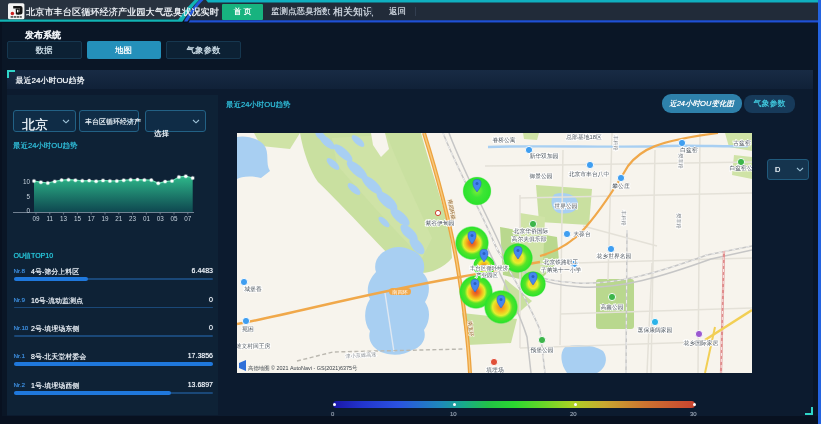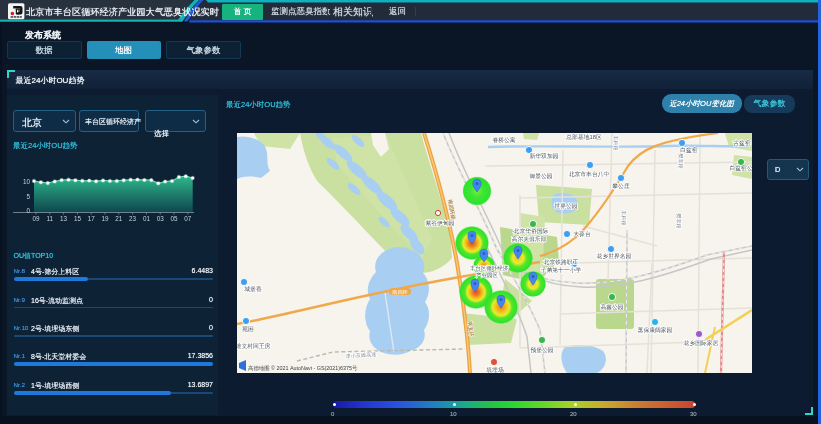--- a/index.html
+++ b/index.html
@@ -60,21 +60,21 @@
 <div class="t" style="left:15.5px;top:75px;font-size:8px;color:#f2f6fa;">最近24小时OU趋势</div>
 
 <div class="abs" style="left:6.5px;top:70px;width:8px;height:2px;background:#2fd5c8;"></div>
 <div class="abs" style="left:6.5px;top:70px;width:2px;height:8px;background:#2fd5c8;"></div>
 <div class="abs" style="left:804.5px;top:412.5px;width:8px;height:2px;background:#2fd5c8;"></div>
 <div class="abs" style="left:810.5px;top:406.5px;width:2px;height:8px;background:#2fd5c8;"></div>
 
 <div class="abs" style="left:6.5px;top:94.5px;width:211px;height:320px;background:#0e2236;"></div>
 
 <div class="abs" style="left:13px;top:109.5px;width:61px;height:20px;background:#0f2c46;border:1px solid #226185;border-radius:3px;">
-  <span class="t" style="left:8px;top:5.5px;font-size:10px;color:#e8f0f6;">北京</span>
+  <span class="t" style="left:8px;top:5.5px;font-size:13px;color:#e8f0f6;">北京</span>
   <svg class="abs" style="right:5px;top:8px" width="8" height="5">
       <path d="M1 1 L4 3.8 L7 1" stroke="#9fc3d8" stroke-width="1.1" fill="none"></path>
     </svg>
 </div>
 <div class="abs" style="left:79px;top:109.5px;width:58px;height:20px;background:#0f2c46;border:1px solid #226185;border-radius:3px;">
   <span class="t" style="left:5px;top:6px;font-size:7px;color:#e8f0f6;">丰台区循环经济产</span>
   <svg class="abs" style="right:4px;top:8px" width="8" height="5">
       <path d="M1 1 L4 3.8 L7 1" stroke="#9fc3d8" stroke-width="1.1" fill="none"></path>
     </svg>
 </div>

